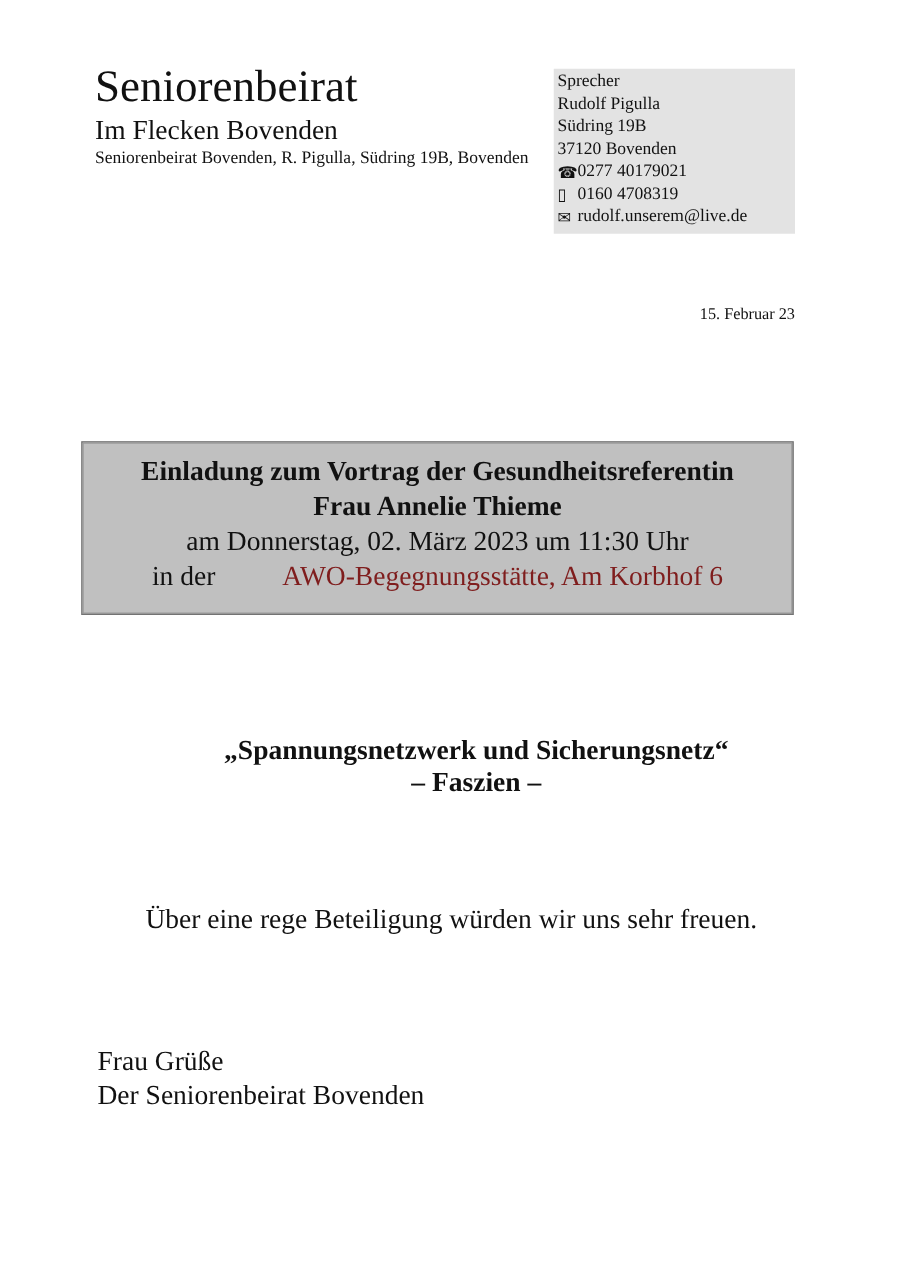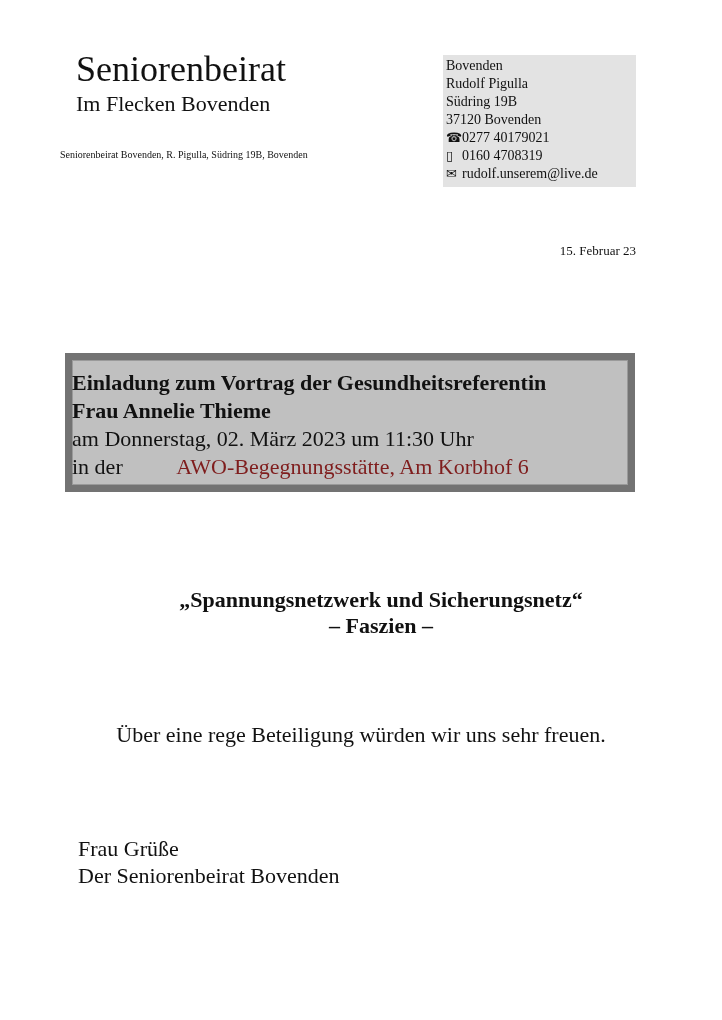--- a/index.html
+++ b/index.html
@@ -3,49 +3,49 @@
   <meta charset="utf-8">
   <style>
     html, body { margin: 0; padding: 0; background: #ffffff; }
     body {
       width: 722px; height: 1020px; position: relative; overflow: hidden;
       font-family: "Liberation Serif", "DejaVu Serif", serif; color: #111;
     }
     .abs { position: absolute; }
     .org-title { left: 76px; top: 48px; font-size: 36px; line-height: 42px; white-space: nowrap; }
     .org-subtitle { left: 76px; top: 91px; font-size: 22px; line-height: 26px; white-space: nowrap; }
-    .return-address { left: 60px; top: 121px; font-size: 10px; line-height: 11px; white-space: nowrap; margin-top: 28px; }
+    .return-address { left: 76px; top: 121px; font-size: 14px; line-height: 11px; white-space: nowrap; }
     .contact-box {
       left: 443px; top: 55px; width: 193px; height: 132px; background: #e3e3e3;
       font-size: 14px; line-height: 18px; padding: 2px 0 0 3px; box-sizing: border-box;
     }
     .contact-box .line { white-space: nowrap; display: flex; align-items: center; }
     .contact-box .ico { display: inline-block; width: 16px; font-size: 13px; text-align: left; }
     .date { right: 86px; top: 243px; font-size: 13px; line-height: 16px; white-space: nowrap; }
     .invite-box {
       left: 65px; top: 353px; width: 570px; height: 139px; box-sizing: border-box;
-      background: #c0c0c0; border: 7px solid #737373; box-shadow: inset 0 0 0 1px #9a9a9a;
-      text-align: left; padding-top: 9px;
+      background: #c0c0c0; border: 1px solid #737373; box-shadow: inset 0 0 0 1px #9a9a9a;
+      text-align: center; padding-top: 9px;
     }
     .invite-box .bold { font-weight: bold; font-size: 22px; line-height: 28px; }
     .invite-box .reg { font-size: 22px; line-height: 28px; }
     .green { color: #7f1d1d; margin-left: 48px; }
     .topic { left: 0; width: 722px; top: 587px; text-align: center; font-weight: bold; font-size: 22px; line-height: 26px; padding-left: 20px; }
     .closing-note { left: 0; width: 722px; top: 722px; text-align: center; font-size: 22px; line-height: 26px; }
     .signoff { left: 78px; top: 835px; font-size: 22px; line-height: 27px; white-space: nowrap; }
   </style>
 </head>
 <body>
 
 <div class="abs org-title">Seniorenbeirat</div>
 <div class="abs org-subtitle">Im Flecken Bovenden</div>
 <div class="abs return-address">Seniorenbeirat Bovenden, R. Pigulla, Südring 19B, Bovenden</div>
 
 <div class="abs contact-box">
-  <div class="line">Bovenden</div>
+  <div class="line">Sprecher</div>
   <div class="line">Rudolf Pigulla</div>
   <div class="line">Südring 19B</div>
   <div class="line">37120 Bovenden</div>
   <div class="line">
     <span class="ico">☎</span>
     <span>0277 40179021</span>
   </div>
   <div class="line">
     <span class="ico">▯</span>
     <span>0160 4708319</span>

